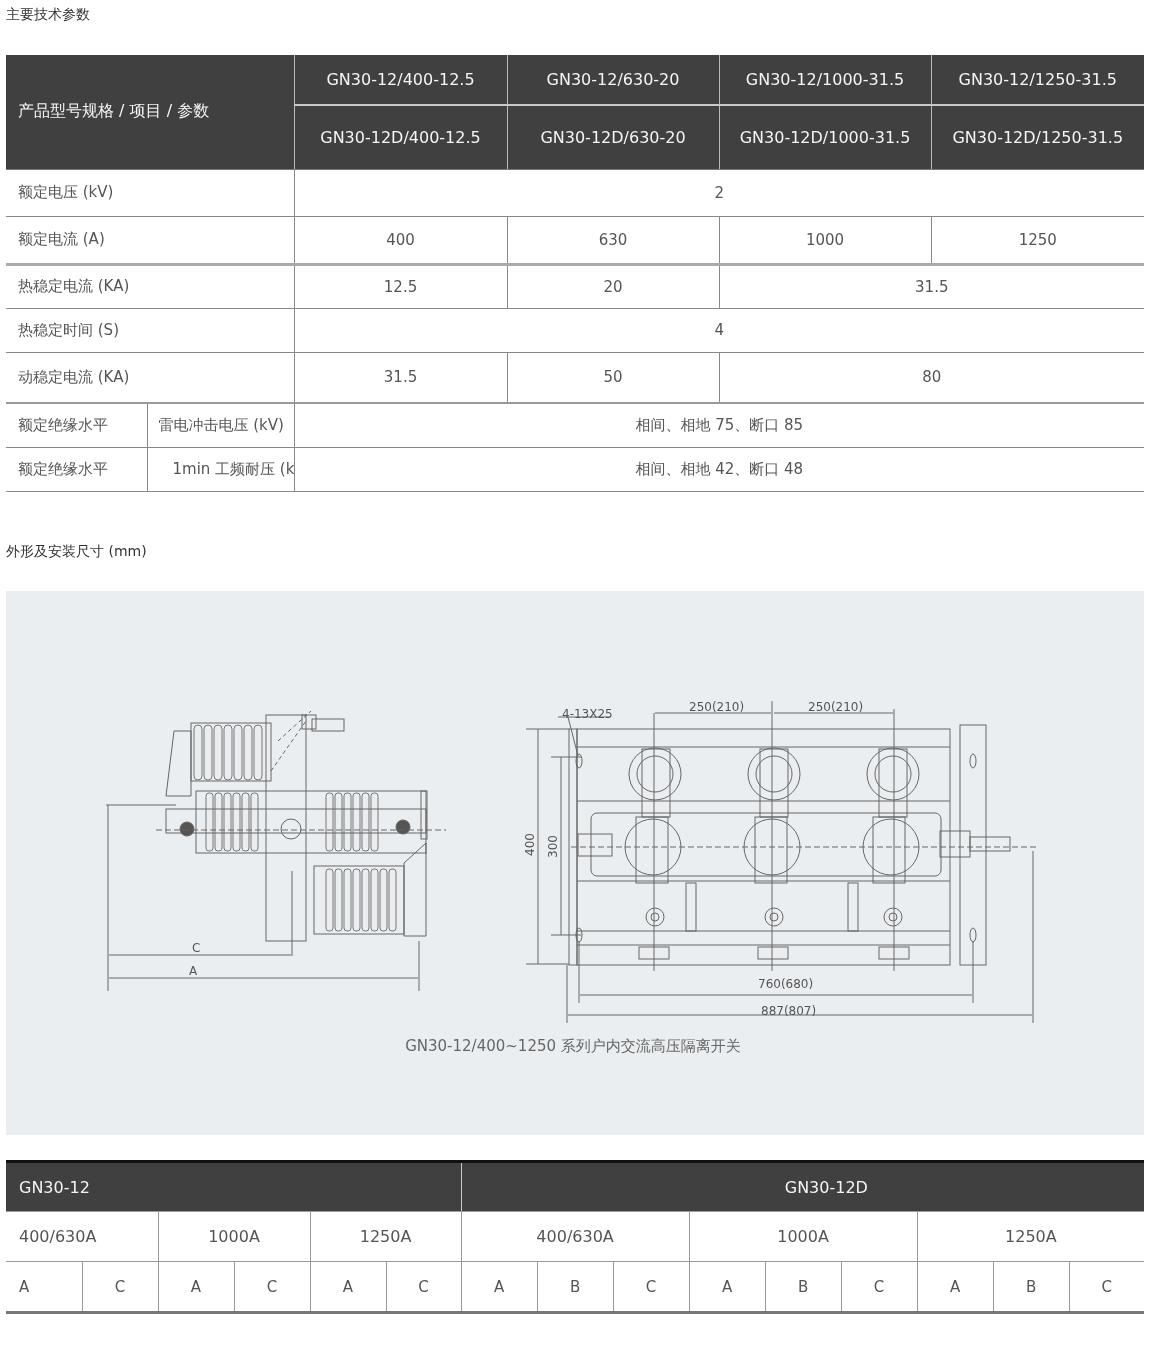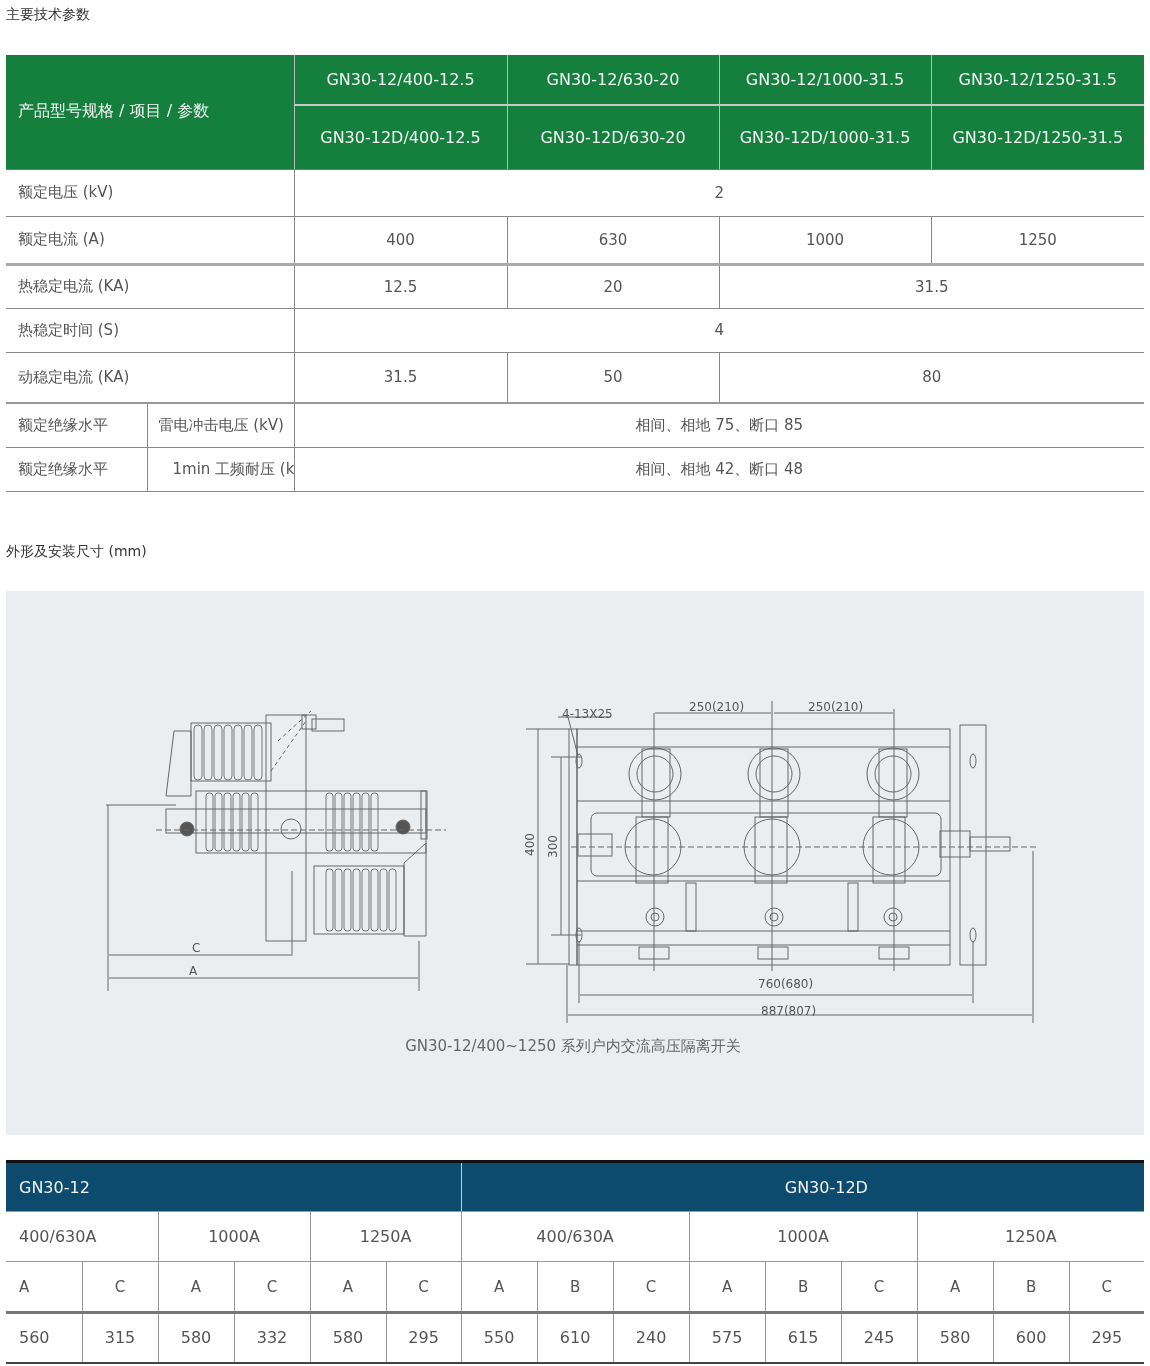--- a/index.html
+++ b/index.html
@@ -8,38 +8,38 @@
   .h-title { position: absolute; left: 6px; font-size: 14px; color: #333; font-weight: normal; letter-spacing: 0; }
   #title1 { top: 6px; }
   #title2 { top: 543px; }
 
   table { border-collapse: collapse; table-layout: fixed; position: absolute; font-size: 15px; color: #555; }
   td { overflow: hidden; white-space: nowrap; }
 
   
   #spec { left: 6px; top: 55px; width: 1138px; }
   #spec td { border-bottom: 1px solid #888; text-align: center; }
-  #spec .hd { background: #15803d; color: #f4f4f4; font-size: 16px; }
+  #spec .hd { background: #404040; color: #f4f4f4; font-size: 16px; }
   #spec .hd.c { border-left: 1px solid #bbb; }
   #spec .hd.r1 { border-bottom: 2px solid #c8c8c8; }
   #spec .lbl { text-align: left; padding-left: 12px; }
   #spec .vl { border-left: 1px solid #888; }
   #spec tr.thick td { border-bottom: 3px solid #aaa; }
   #spec tr.thick2 td { border-bottom: 2px solid #999; }
 
   
   #figure { position: absolute; left: 6px; top: 591px; width: 1138px; height: 544px; background: #ebeef1; }
   #caption { position: absolute; top: 446px; left: 0; width: 100%; text-align: center; font-size: 15px; color: #666; padding-right: 290px; padding-left: 0; }
   #caption span { display: inline-block; margin-left: 286px; }
   svg text { font-family: "DejaVu Sans", "Liberation Sans", sans-serif; }
 
   
   #dims { left: 6px; top: 1160px; width: 1138px; }
   #dims td { text-align: center; border-bottom: 1px solid #999; }
-  #dims .gh { background: #0c4a6e; color: #f4f4f4; font-size: 16px; border-top: 3px solid #111; height: 50px; }
+  #dims .gh { background: #404040; color: #f4f4f4; font-size: 16px; border-top: 3px solid #111; height: 50px; }
   #dims .gh.left { text-align: left; padding-left: 13px; }
   #dims .gh.sep { border-left: 1px solid #ccc; padding-left: 47px; }
   #dims .sub td { height: 50px; font-size: 16px; }
   #dims .l { border-left: 1px solid #999; }
   #dims .sub td.left, #dims .abc td.left, #dims .val td.left { text-align: left; padding-left: 13px; }
   #dims .abc td { height: 51px; border-bottom: 3px solid #777; }
   #dims .val td { height: 50px; border-bottom: 2px solid #444; font-size: 16px; }
 </style>
 </head>
 <body>
@@ -304,31 +304,14 @@
     <td class="l">A</td>
     <td class="l">B</td>
     <td class="l">C</td>
     <td class="l">A</td>
     <td class="l">B</td>
     <td class="l">C</td>
     <td class="l">A</td>
     <td class="l">B</td>
     <td class="l">C</td>
   </tr>
-  <tr class="val">
-    <td class="left">560</td>
-    <td class="l">315</td>
-    <td class="l">580</td>
-    <td class="l">332</td>
-    <td class="l">580</td>
-    <td class="l">295</td>
-    <td class="l">550</td>
-    <td class="l">610</td>
-    <td class="l">240</td>
-    <td class="l">575</td>
-    <td class="l">615</td>
-    <td class="l">245</td>
-    <td class="l">580</td>
-    <td class="l">600</td>
-    <td class="l">295</td>
-  </tr>
 </tbody>
   </table>
 
 </body></html>

